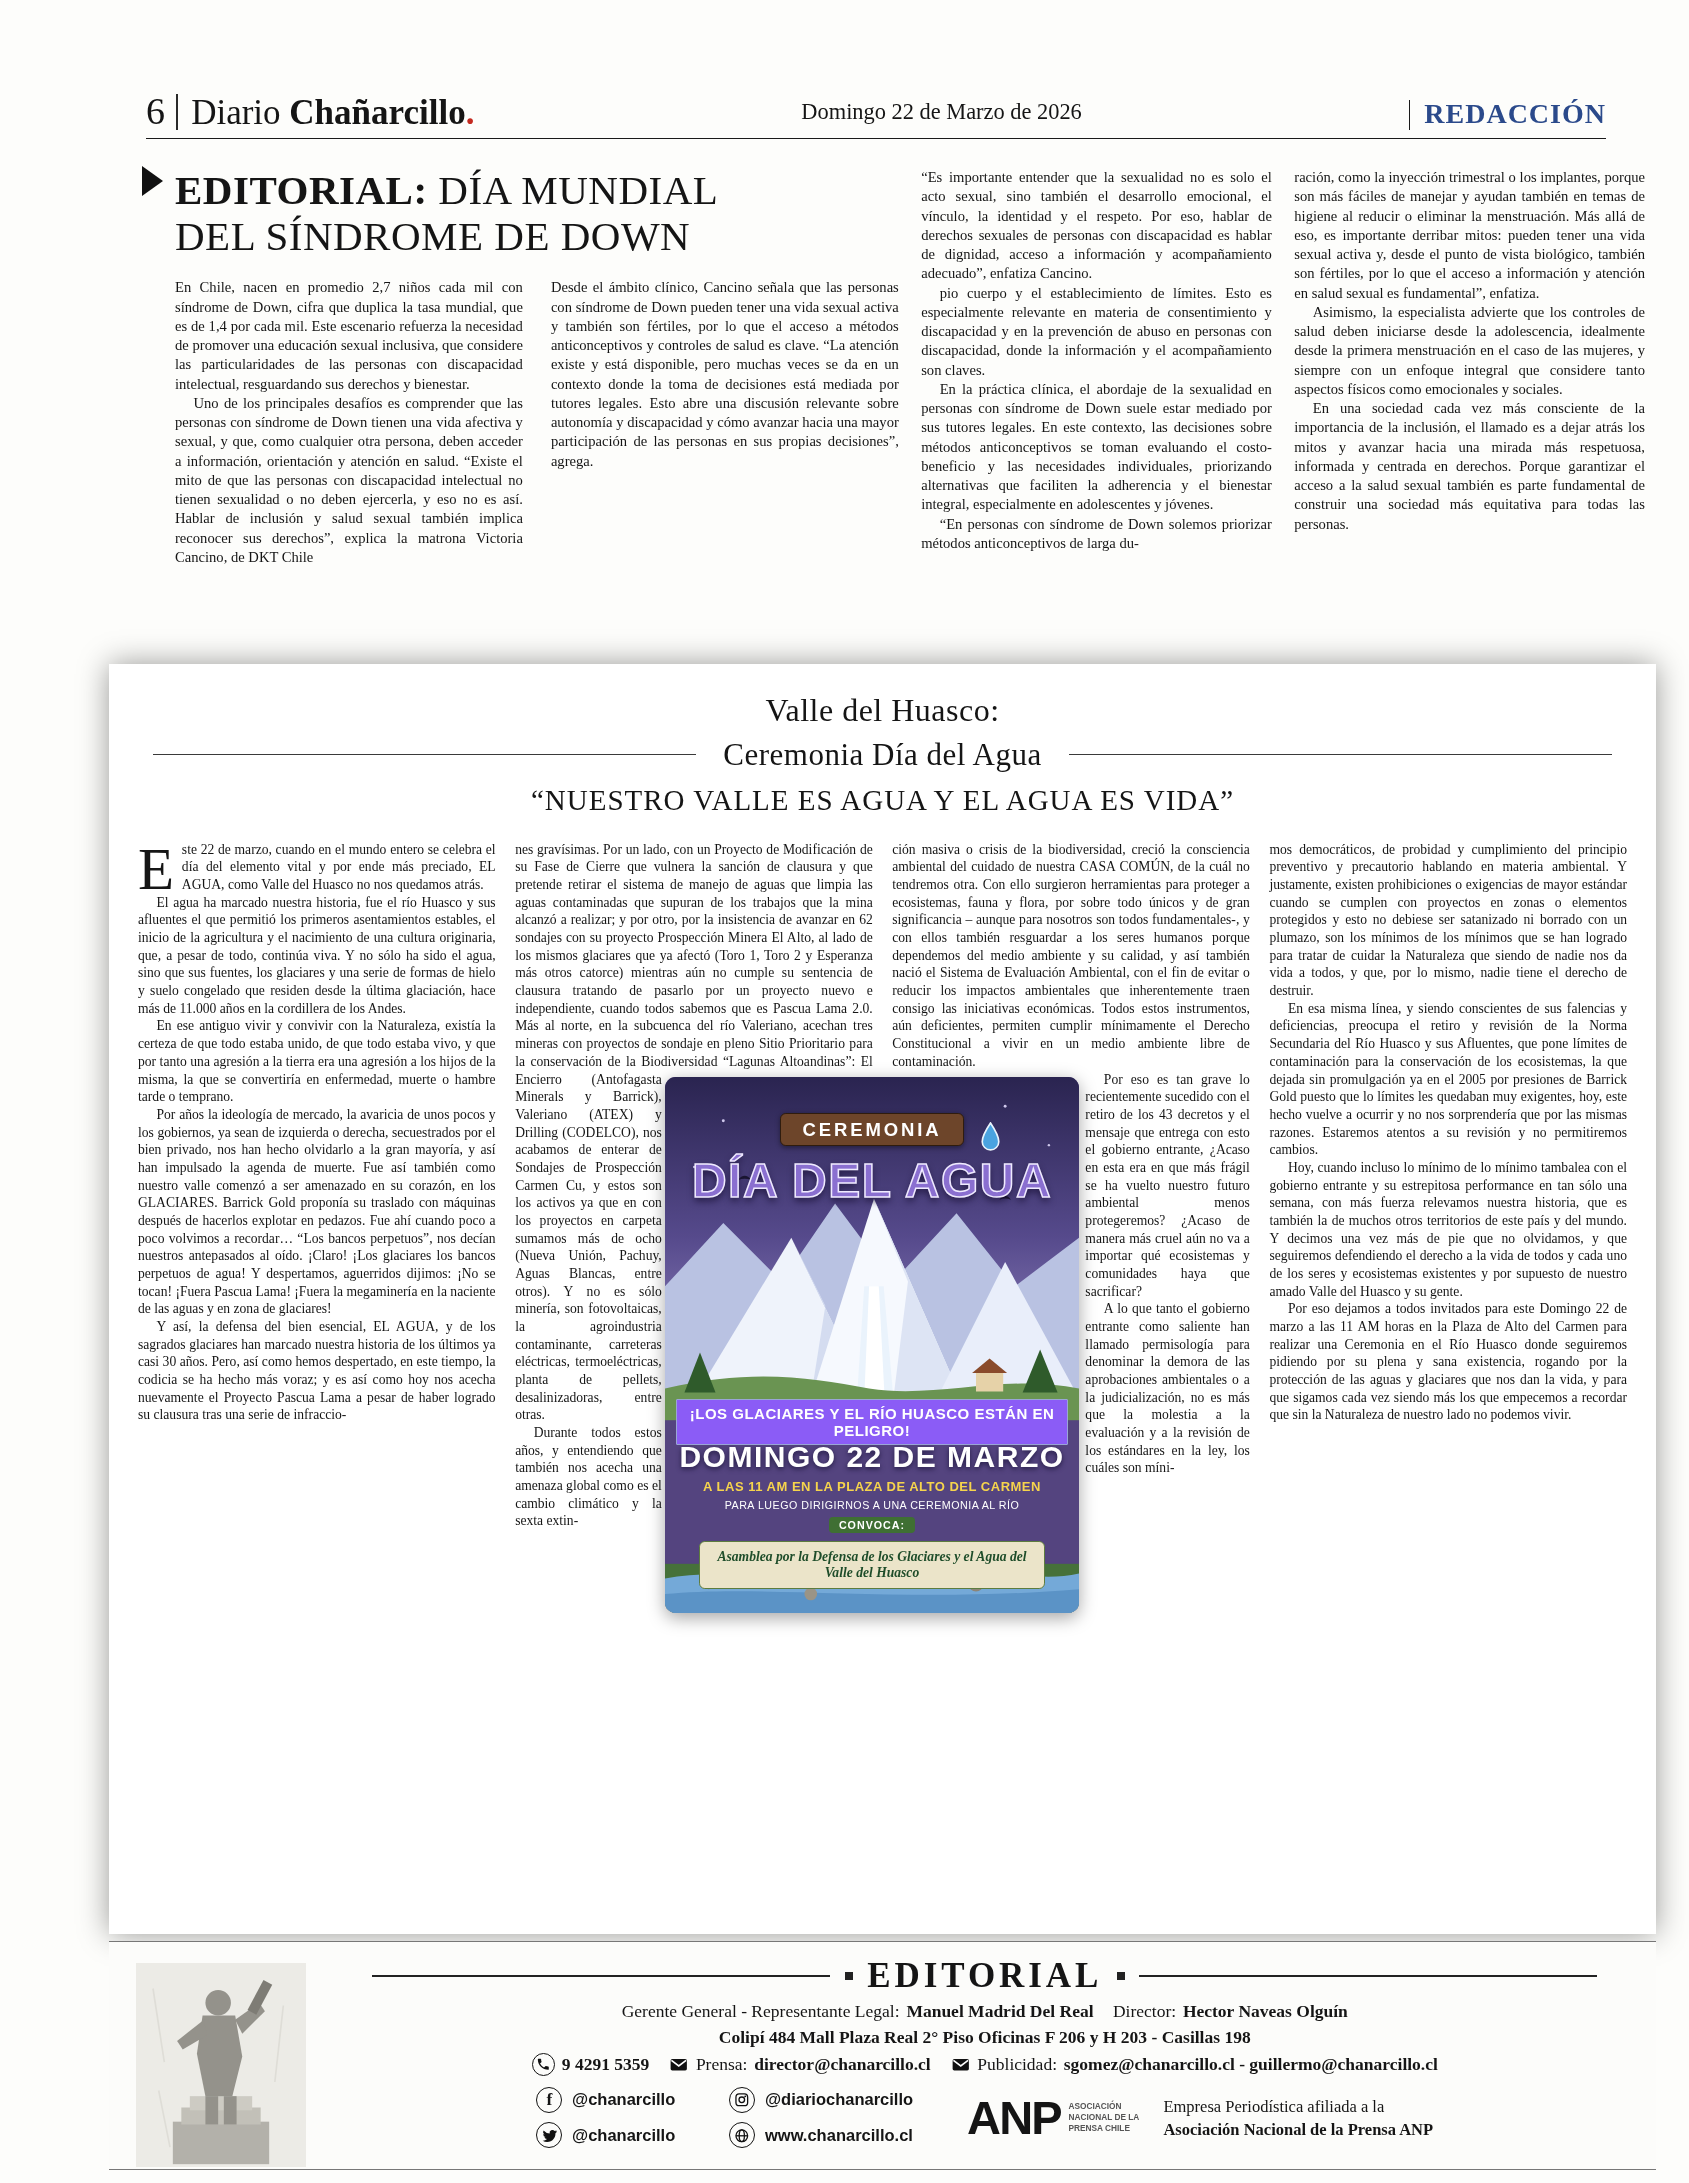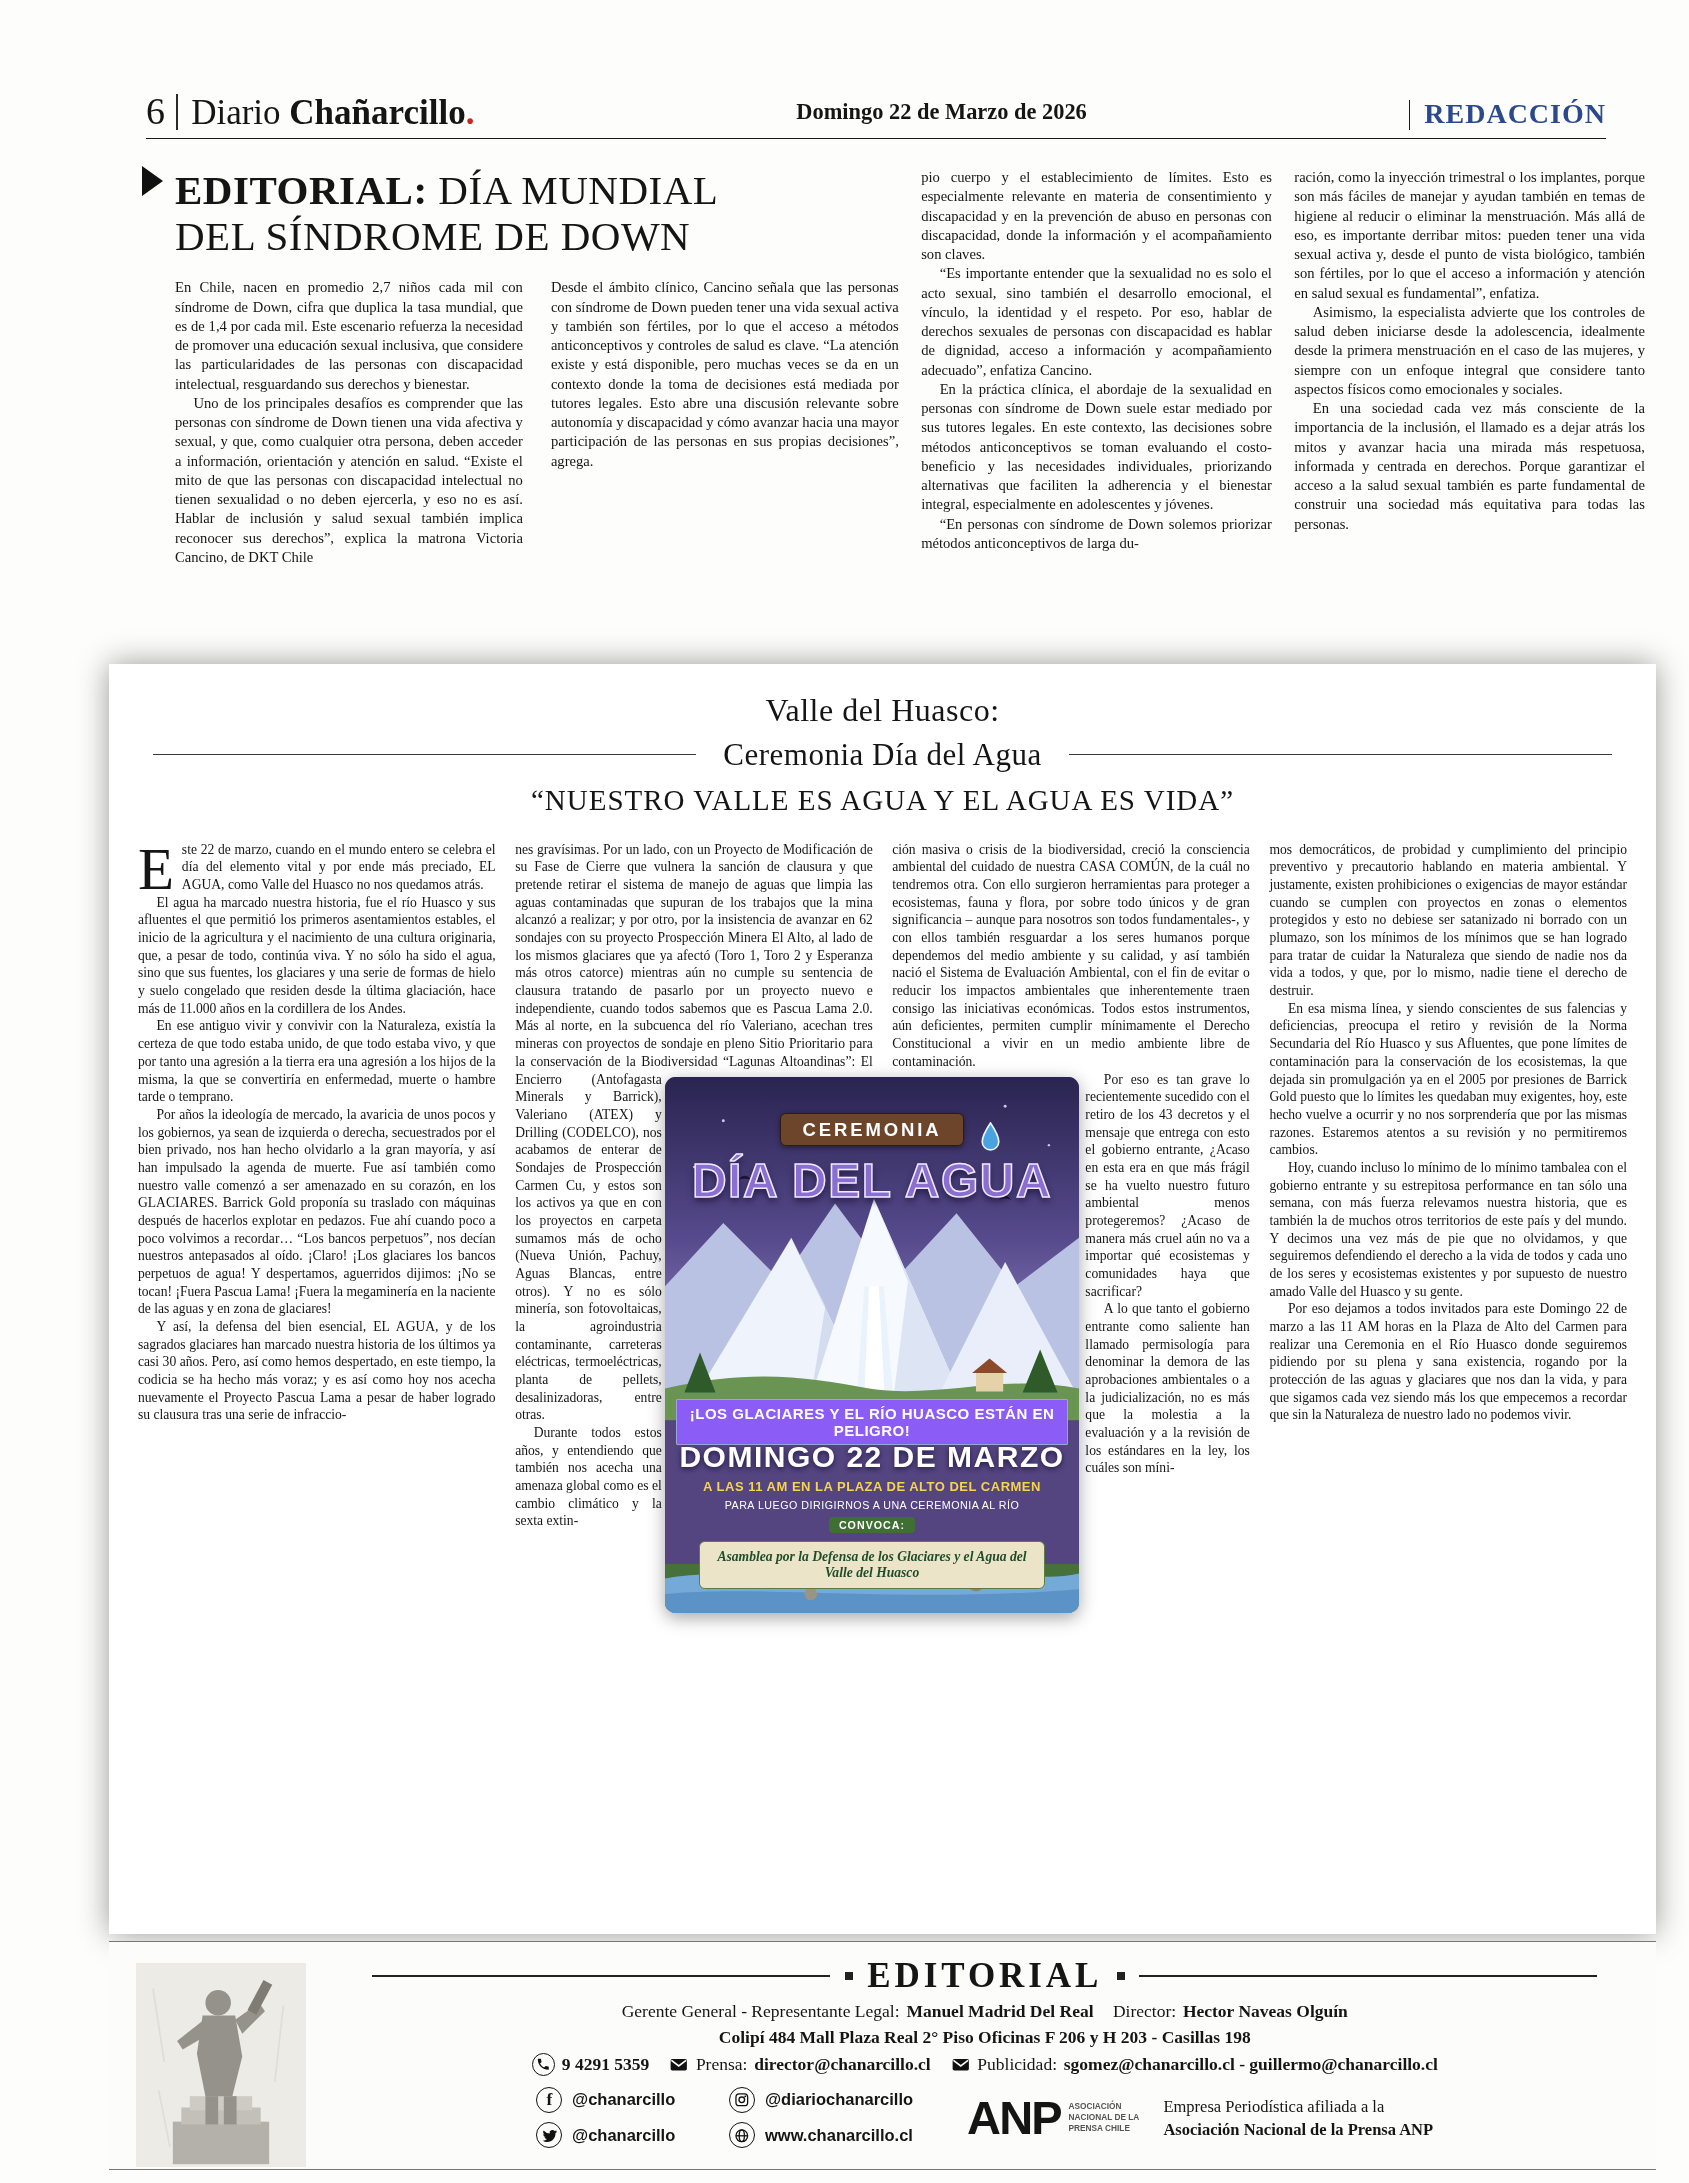--- a/index.html
+++ b/index.html
@@ -6,21 +6,21 @@
   body{width:1689px;height:2183px;background:#e8e8e6;font-family:"Liberation Serif","DejaVu Serif",serif;color:#151515;}
   .sheet{position:relative;width:1689px;height:2183px;background:#fdfdfb;overflow:hidden;}
 
   
   .header{position:absolute;left:146px;right:83px;top:78px;height:61px;display:flex;align-items:flex-end;border-bottom:1.9px solid #1a1a1a;padding-bottom:7.8px;box-sizing:border-box;}
   .pagenum{font-size:38px;line-height:1;padding-right:10.7px;}
   .vrule{width:1.9px;height:36px;background:#2a2a2a;margin-right:13.6px;}
   .masthead{font-size:35px;line-height:1;white-space:nowrap;}
   .m-n{font-weight:bold;}
   .m-dot{color:#c42a20;font-weight:bold;}
-  .date{flex:1;text-align:center;font-size:22.4px;font-weight:bold;padding-bottom:4.9px;}
+  .date{flex:1;text-align:center;font-size:22.4px;font-weight:normal;padding-bottom:4.9px;}
   .section{font-size:28px;font-weight:bold;color:#2b4a8b;border-left:1.9px solid #1a1a1a;padding-left:14.6px;letter-spacing:1px;line-height:1;padding-bottom:1.9px;}
 
   
   .ed-marker{position:absolute;left:142px;top:166px;width:0;height:0;border-left:21.4px solid #111;border-top:15.6px solid transparent;border-bottom:15.6px solid transparent;}
   .editorial{position:absolute;left:175px;width:1470px;top:168px;height:486px;display:grid;grid-template-columns:repeat(4,1fr);column-gap:22.4px;}
   .ed-left{grid-column:1 / 3;display:flex;flex-direction:column;min-height:0;}
   .ed-title{font-size:41px;line-height:1.12;margin:0 0 18.5px 0;font-weight:normal;letter-spacing:0.5px;}
   .ed-title b{font-weight:bold;}
   .ed-cols{display:grid;grid-template-columns:1fr 1fr;column-gap:28px;flex:1;min-height:0;}
   .textcol{font-size:14.6px;line-height:1.32;text-align:justify;overflow:hidden;hyphens:auto;}
@@ -110,22 +110,22 @@
         </div>
         <div class="textcol">
           <div class="plist">
               <p>Desde el ámbito clínico, Cancino señala que las personas con síndrome de Down pueden tener una vida sexual activa y también son fértiles, por lo que el acceso a métodos anticonceptivos y controles de salud es clave. “La atención existe y está disponible, pero muchas veces se da en un contexto donde la toma de decisiones está mediada por tutores legales. Esto abre una discusión relevante sobre autonomía y discapacidad y cómo avanzar hacia una mayor participación de las personas en sus propias decisiones”, agrega.</p>
             </div>
         </div>
       </div>
     </div>
     <div class="textcol">
       <div class="plist">
+          <p>“Es importante entender que la sexualidad no es solo el acto sexual, sino también el desarrollo emocional, el vínculo, la identidad y el respeto. Por eso, hablar de derechos sexuales de personas con discapacidad es hablar de dignidad, acceso a información y acompañamiento adecuado”, enfatiza Cancino.</p>
           <p>pio cuerpo y el establecimiento de límites. Esto es especialmente relevante en materia de consentimiento y discapacidad y en la prevención de abuso en personas con discapacidad, donde la información y el acompañamiento son claves.</p>
-          <p>“Es importante entender que la sexualidad no es solo el acto sexual, sino también el desarrollo emocional, el vínculo, la identidad y el respeto. Por eso, hablar de derechos sexuales de personas con discapacidad es hablar de dignidad, acceso a información y acompañamiento adecuado”, enfatiza Cancino.</p>
           <p>En la práctica clínica, el abordaje de la sexualidad en personas con síndrome de Down suele estar mediado por sus tutores legales. En este contexto, las decisiones sobre métodos anticonceptivos se toman evaluando el costo-beneficio y las necesidades individuales, priorizando alternativas que faciliten la adherencia y el bienestar integral, especialmente en adolescentes y jóvenes.</p>
           <p>“En personas con síndrome de Down solemos priorizar métodos anticonceptivos de larga du-</p>
         </div>
     </div>
     <div class="textcol">
       <div class="plist">
           <p>ración, como la inyección trimestral o los implantes, porque son más fáciles de manejar y ayudan también en temas de higiene al reducir o eliminar la menstruación. Más allá de eso, es importante derribar mitos: pueden tener una vida sexual activa y, desde el punto de vista biológico, también son fértiles, por lo que el acceso a información y atención en salud sexual es fundamental”, enfatiza.</p>
           <p>Asimismo, la especialista advierte que los controles de salud deben iniciarse desde la adolescencia, idealmente desde la primera menstruación en el caso de las mujeres, y siempre con un enfoque integral que considere tanto aspectos físicos como emocionales y sociales.</p>
           <p>En una sociedad cada vez más consciente de la importancia de la inclusión, el llamado es a dejar atrás los mitos y avanzar hacia una mirada más respetuosa, informada y centrada en derechos. Porque garantizar el acceso a la salud sexual también es parte fundamental de construir una sociedad más equitativa para todas las personas.</p>
         </div>

